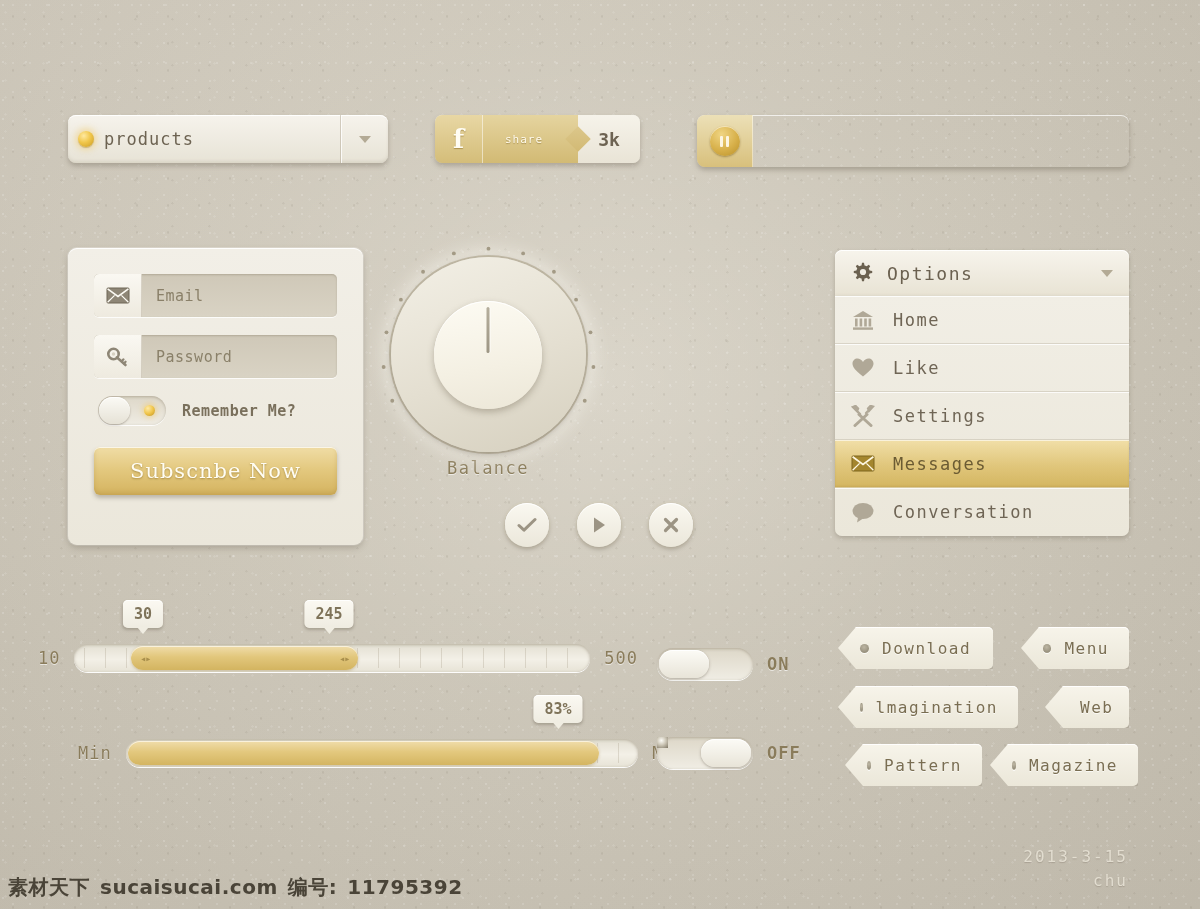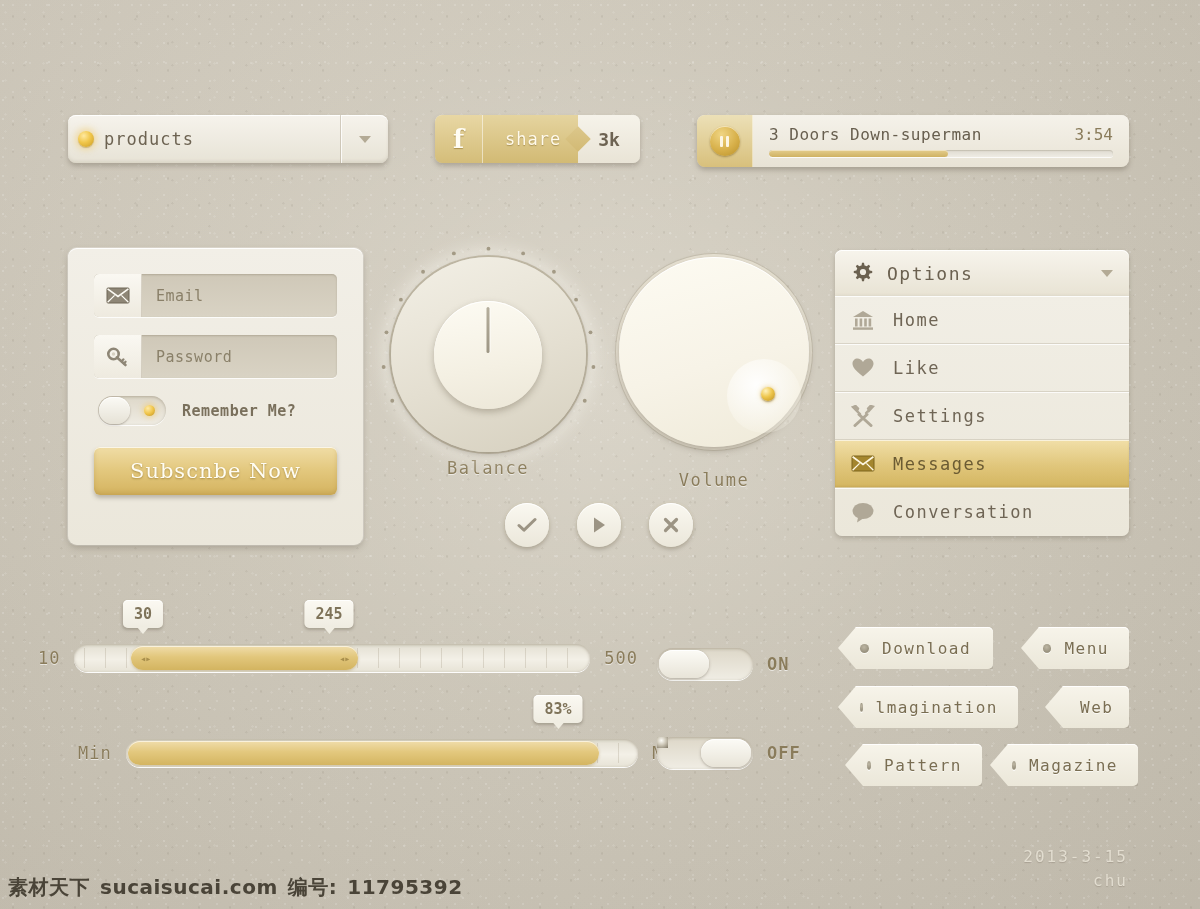--- a/index.html
+++ b/index.html
@@ -78,21 +78,21 @@
     font-size: 26px; font-weight: bold; color: #fffdf4;
     text-shadow: 0 1px 1px rgba(140,110,40,.6);
     border-right: 1px solid rgba(255,255,255,.5);
   }
   #share-btn {
     flex: 1; position: relative;
     background: linear-gradient(180deg, #e5d49f 0%, #d2ba74 100%);
     display: flex; align-items: center; padding-left: 22px;
   }
   #share-label {
-    font-size: 17px; color: #fffaec; letter-spacing: 1px;
+    font-size: 11px; color: #fffaec; letter-spacing: 1px;
     text-shadow: 0 1px 1px rgba(130,105,45,.55);
   }
   #share-notch {
     position: absolute; right: -9px; top: 50%; width: 18px; height: 18px;
     transform: translateY(-50%) rotate(45deg);
     background: linear-gradient(135deg, #dcc78b 0%, #d2ba74 100%);
   }
   #share-count {
     width: 62px;
     background: linear-gradient(180deg, #f6f3ea 0%, #e9e4d6 100%);
@@ -420,29 +420,20 @@
     </div>
     <div id="share-count">3k</div>
   </div>
 
   <div class="abs" id="player">
     <div id="player-pause-wrap">
       <div id="player-pause">
           <i></i>
           <i></i>
         </div>
-    </div>
-    <div id="player-body">
-      <div id="player-row">
-        <div id="player-title">3 Doors Down-superman</div>
-        <div id="player-time">3:54</div>
-      </div>
-      <div id="player-track">
-        <div id="player-fill" style="width: 52%;"></div>
-      </div>
     </div>
   </div>
 
   <div class="abs" id="login-panel">
     <div class="field">
       <div class="field-icon">
         <svg class="icon-svg" width="24" height="17" viewBox="0 0 24 17">
           <rect x="1" y="1" width="22" height="15" rx="1" fill="#8e8676" stroke="#6f6757"></rect>
           <path d="M1.6 1.8 L12 9.5 L22.4 1.8" fill="none" stroke="#fbf9f2" stroke-width="1.6"></path>
           <path d="M1.6 15.2 L8.6 8.4 M22.4 15.2 L15.4 8.4" fill="none" stroke="#fbf9f2" stroke-width="1.2"></path>
@@ -493,27 +484,20 @@
           <circle cx="20" cy="168" r="2"></circle>
         </g>
       </svg>
       <div id="balance-inner">
         <div id="balance-pointer"></div>
       </div>
     </div>
     <div class="knob-label" style="margin-top:6px">Balance</div>
   </div>
 
-  <div class="abs" id="volume-knob-wrap">
-    <div id="volume-outer">
-      <div id="volume-sheen"></div>
-      <div id="volume-indicator"></div>
-    </div>
-    <div class="knob-label" style="margin-top:23px">Volume</div>
-  </div>
 
   <div class="abs" id="circle-buttons">
     <div class="circ-btn">
       <svg width="20" height="16" viewBox="0 0 20 16">
         <path d="M2 8.5 L7 13.2 L18 2.5" fill="none" stroke="#9c9484" stroke-width="3" stroke-linecap="round" stroke-linejoin="round"></path>
       </svg>
     </div>
     <div class="circ-btn">
       <svg width="16" height="18" viewBox="0 0 16 18">
         <path d="M3 1.5 L14 9 L3 16.5 Z" fill="#9c9484"></path>

